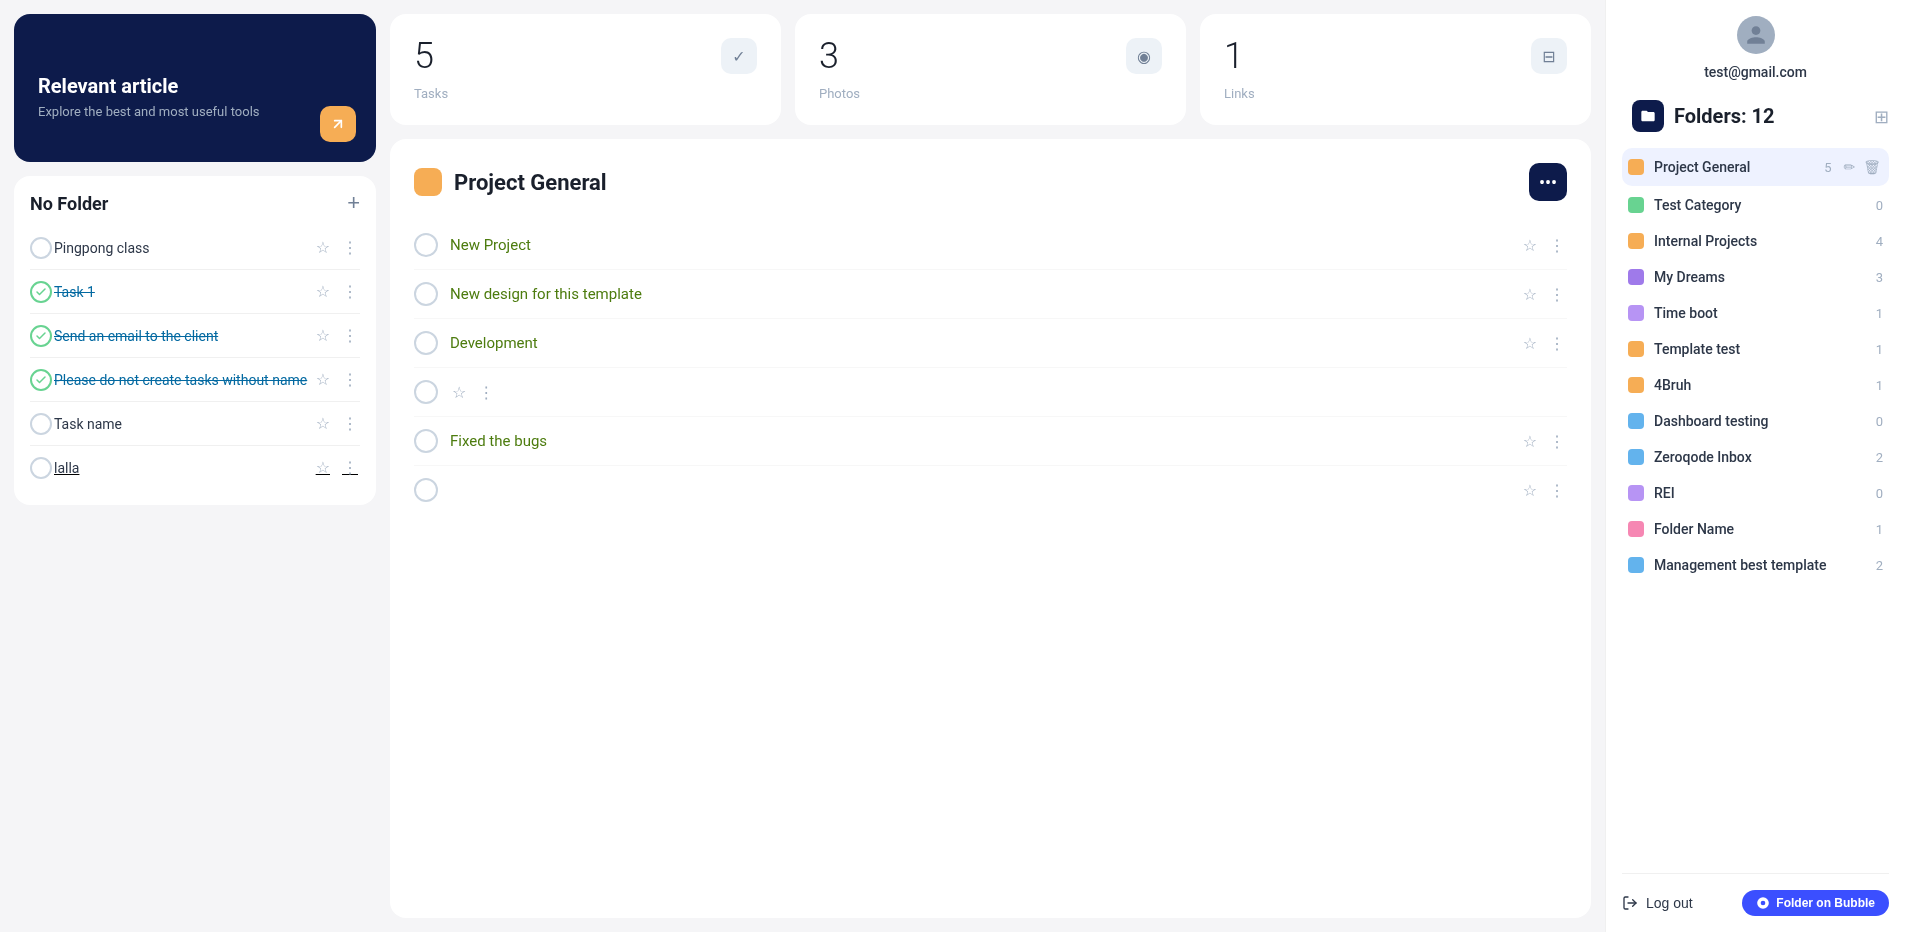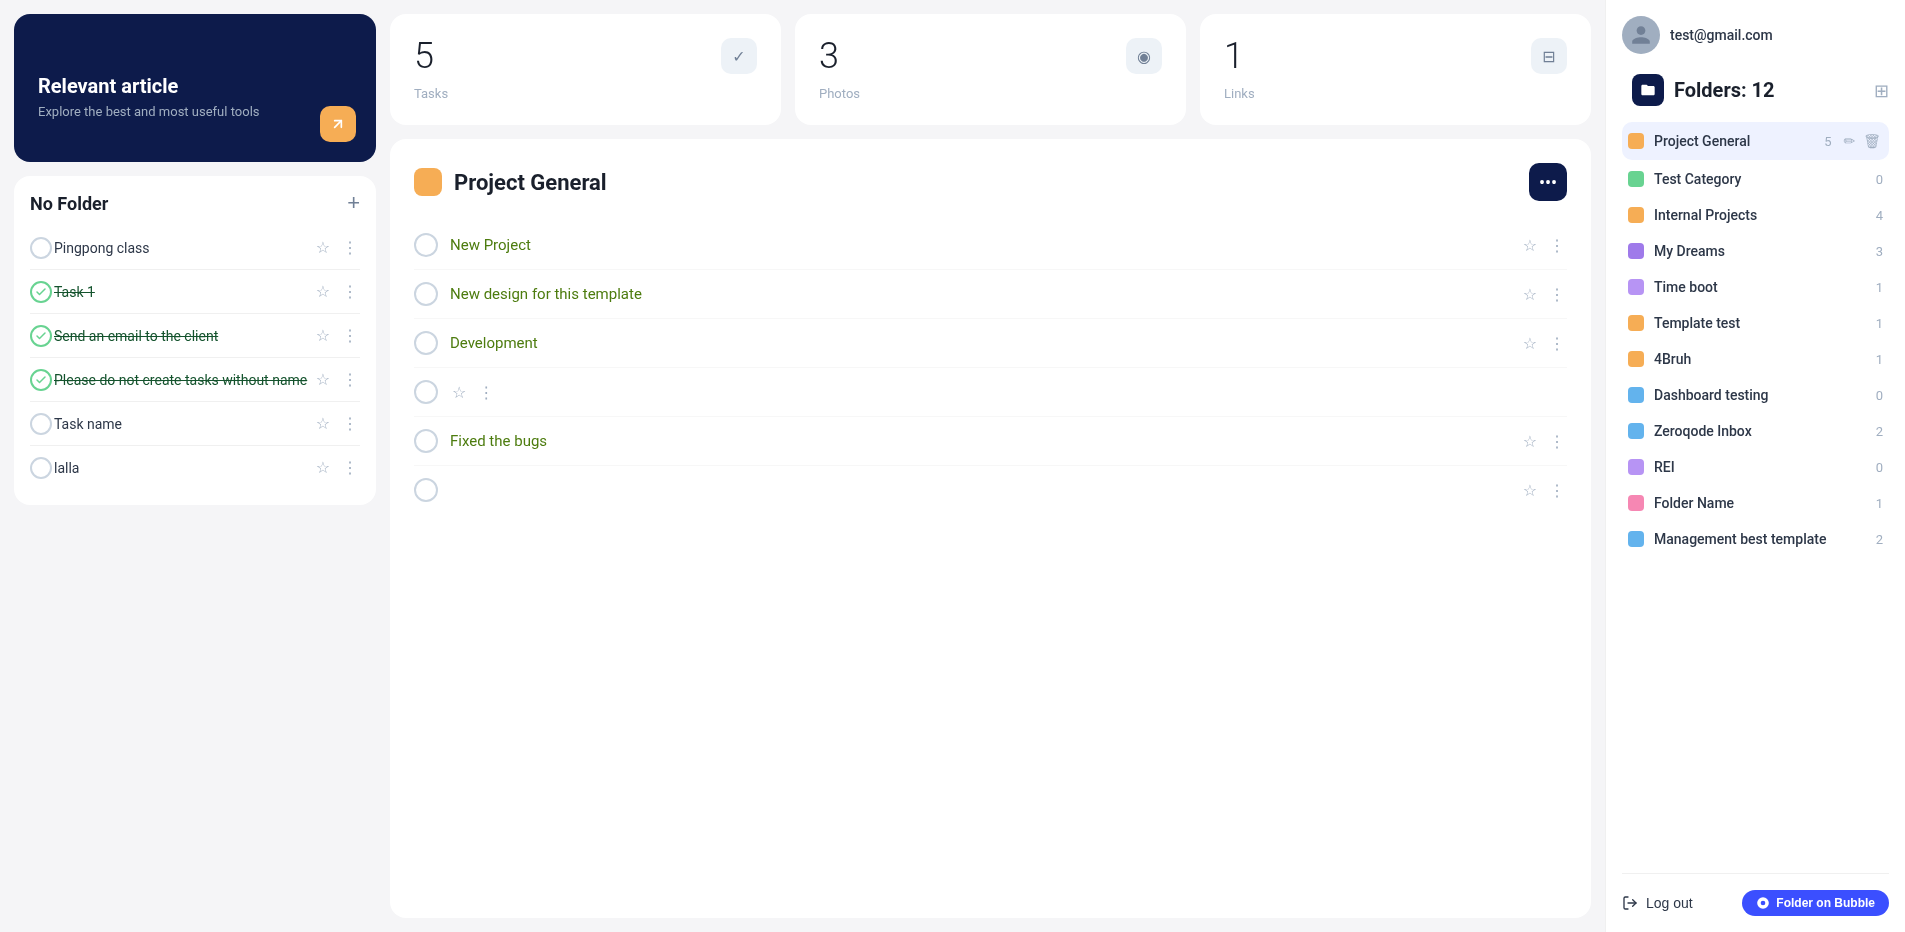--- a/index.html
+++ b/index.html
@@ -80,21 +80,21 @@
       line-height: 1;
     }
 
     .task-item {
       display: flex;
       align-items: center;
       padding: 10px 0;
       border-bottom: 1px solid #f0f0f0;
       gap: 2px;
     }
-    .task-item:last-child { border-bottom: none; }
+    .task-item:last-child { border-bottom: none; text-decoration: underline; }
     .task-check {
       width: 22px;
       height: 22px;
       border-radius: 50%;
       border: 2px solid #cbd5e0;
       display: flex;
       align-items: center;
       justify-content: center;
       flex-shrink: 0;
       cursor: pointer;
@@ -105,21 +105,21 @@
     }
     .task-check.done svg { display: block; }
     .task-check svg { display: none; }
     .task-label {
       flex: 1;
       font-size: 14px;
       color: #2d3748;
     }
     .task-label.strikethrough {
       text-decoration: line-through;
-      color: #14532d;
+      color: #0369a1;
     }
     .task-actions {
       display: flex;
       gap: 8px;
       align-items: center;
     }
     .star-btn, .more-btn {
       background: none;
       border: none;
       cursor: pointer;
@@ -262,20 +262,21 @@
       padding: 16px;
       border-left: 1px solid #f0f0f0;
       overflow-y: auto;
     }
 
     .user-row {
       display: flex;
       align-items: center;
       gap: 10px;
       margin-bottom: 20px;
+      flex-direction: column;
     }
     .avatar {
       width: 38px;
       height: 38px;
       border-radius: 50%;
       background: #a0aec0;
       overflow: hidden;
       display: flex;
       align-items: center;
       justify-content: center;

